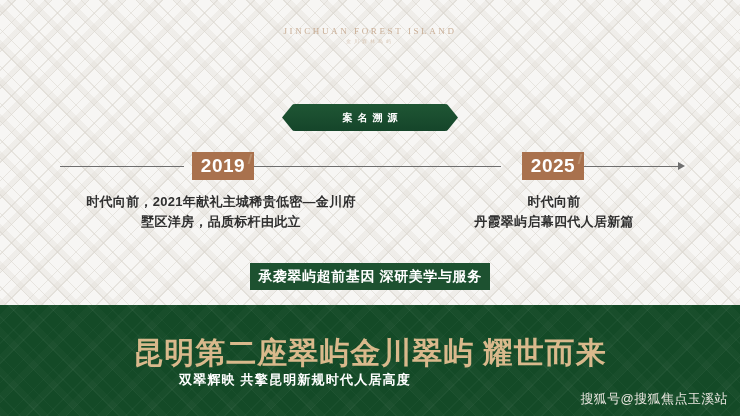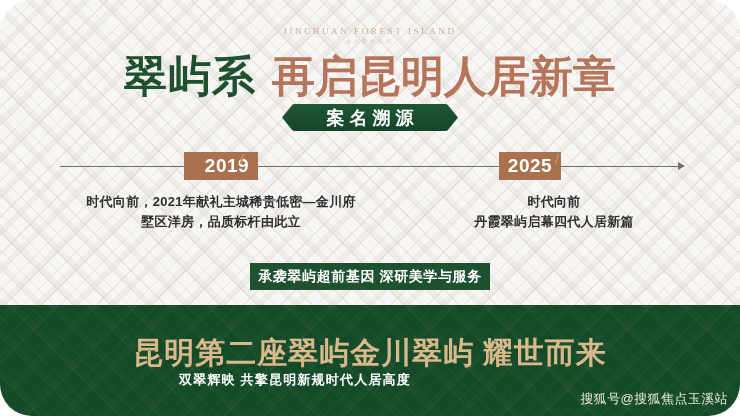--- a/index.html
+++ b/index.html
@@ -14,21 +14,20 @@
     position: relative;
     width: 740px;
     height: 416px;
     overflow: hidden;
     background-color: #f7f6f4;
     background-image:
       repeating-linear-gradient(45deg, rgba(218,214,206,0.55) 0 1px, rgba(0,0,0,0) 1px 13px),
       repeating-linear-gradient(-45deg, rgba(218,214,206,0.55) 0 1px, rgba(0,0,0,0) 1px 13px),
       repeating-linear-gradient(45deg, rgba(225,221,214,0.35) 0 6px, rgba(0,0,0,0) 6px 26px),
       repeating-linear-gradient(-45deg, rgba(225,221,214,0.35) 0 6px, rgba(0,0,0,0) 6px 26px);
-    border-radius: 32px;
   }
 
   
   .brand-wrap {
     position: absolute;
     top: 26px;
     left: 0;
     width: 740px;
     text-align: center;
   }
@@ -84,21 +83,21 @@
     height: 27px;
     background: linear-gradient(180deg, #1f5634 0%, #15452a 100%);
     border-radius: 14px 14px 14px 14px;
     clip-path: polygon(0% 50%, 11px 0%, calc(100% - 11px) 0%, 100% 50%, calc(100% - 11px) 100%, 11px 100%);
     display: flex;
     align-items: center;
     justify-content: center;
   }
   .ribbon-text {
     color: #ffffff;
-    font-size: 18px;
+    font-size: 10px;
     font-weight: bold;
     letter-spacing: 5px;
     text-indent: 5px;
   }
 
   
   .timeline {
     position: absolute;
     top: 152px;
     left: 0;
@@ -126,22 +125,22 @@
   .year-box {
     position: absolute;
     top: 0px;
     width: 62px;
     height: 28px;
     background: #a9714d;
     display: flex;
     align-items: center;
     justify-content: center;
   }
-  .year-box.y1 { left: 184px; padding-left: 12px; }
-  .year-box.y2 { left: 499px; justify-content: center; }
+  .year-box.y1 { left: 192px; }
+  .year-box.y2 { left: 522px; justify-content: center; }
   .year-text {
     color: #ffffff;
     font-size: 19px;
     font-weight: bold;
     letter-spacing: 0.5px;
     font-family: "Liberation Sans", sans-serif;
   }
   .year-tick {
     position: absolute;
     top: 2px;
@@ -238,23 +237,20 @@
 </head>
 <body>
 
 <div id="poster">
 
   <div class="brand-wrap">
     <div class="brand-en">JINCHUAN FOREST ISLAND</div>
     <div class="brand-cn">金川森林岛屿</div>
   </div>
 
-  <div class="title-row">
-    <span class="title-green">翠屿系</span><span class="title-copper">再启昆明人居新章</span>
-  </div>
 
   <div class="ribbon">
     <span class="ribbon-text">案名溯源</span>
   </div>
 
   <div class="timeline">
     <div class="tl-line seg-a"></div>
     <div class="tl-line seg-b"></div>
     <div class="tl-line seg-c"></div>
     <div class="tl-arrow"></div>

